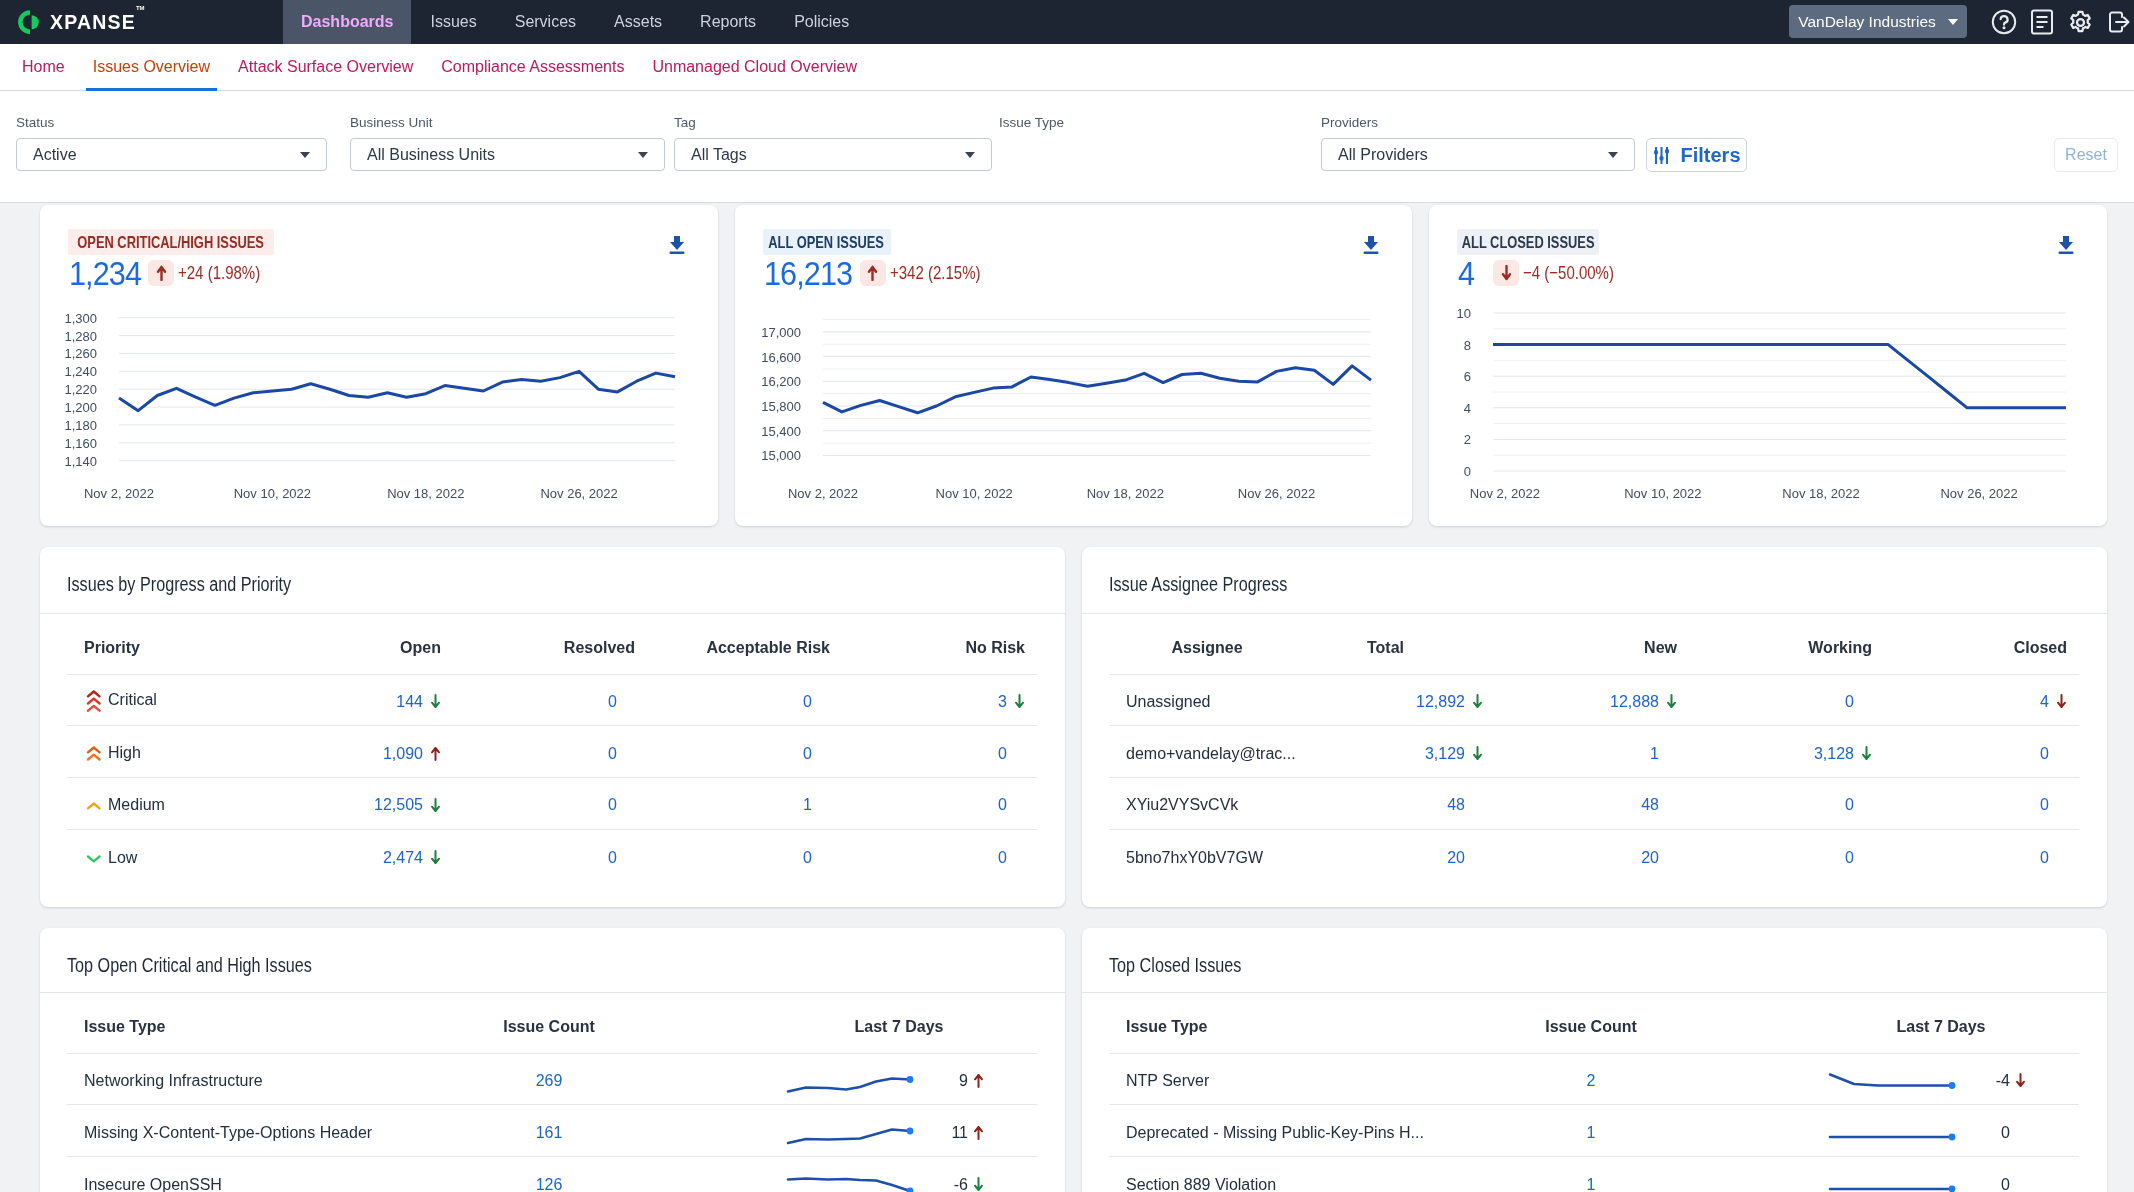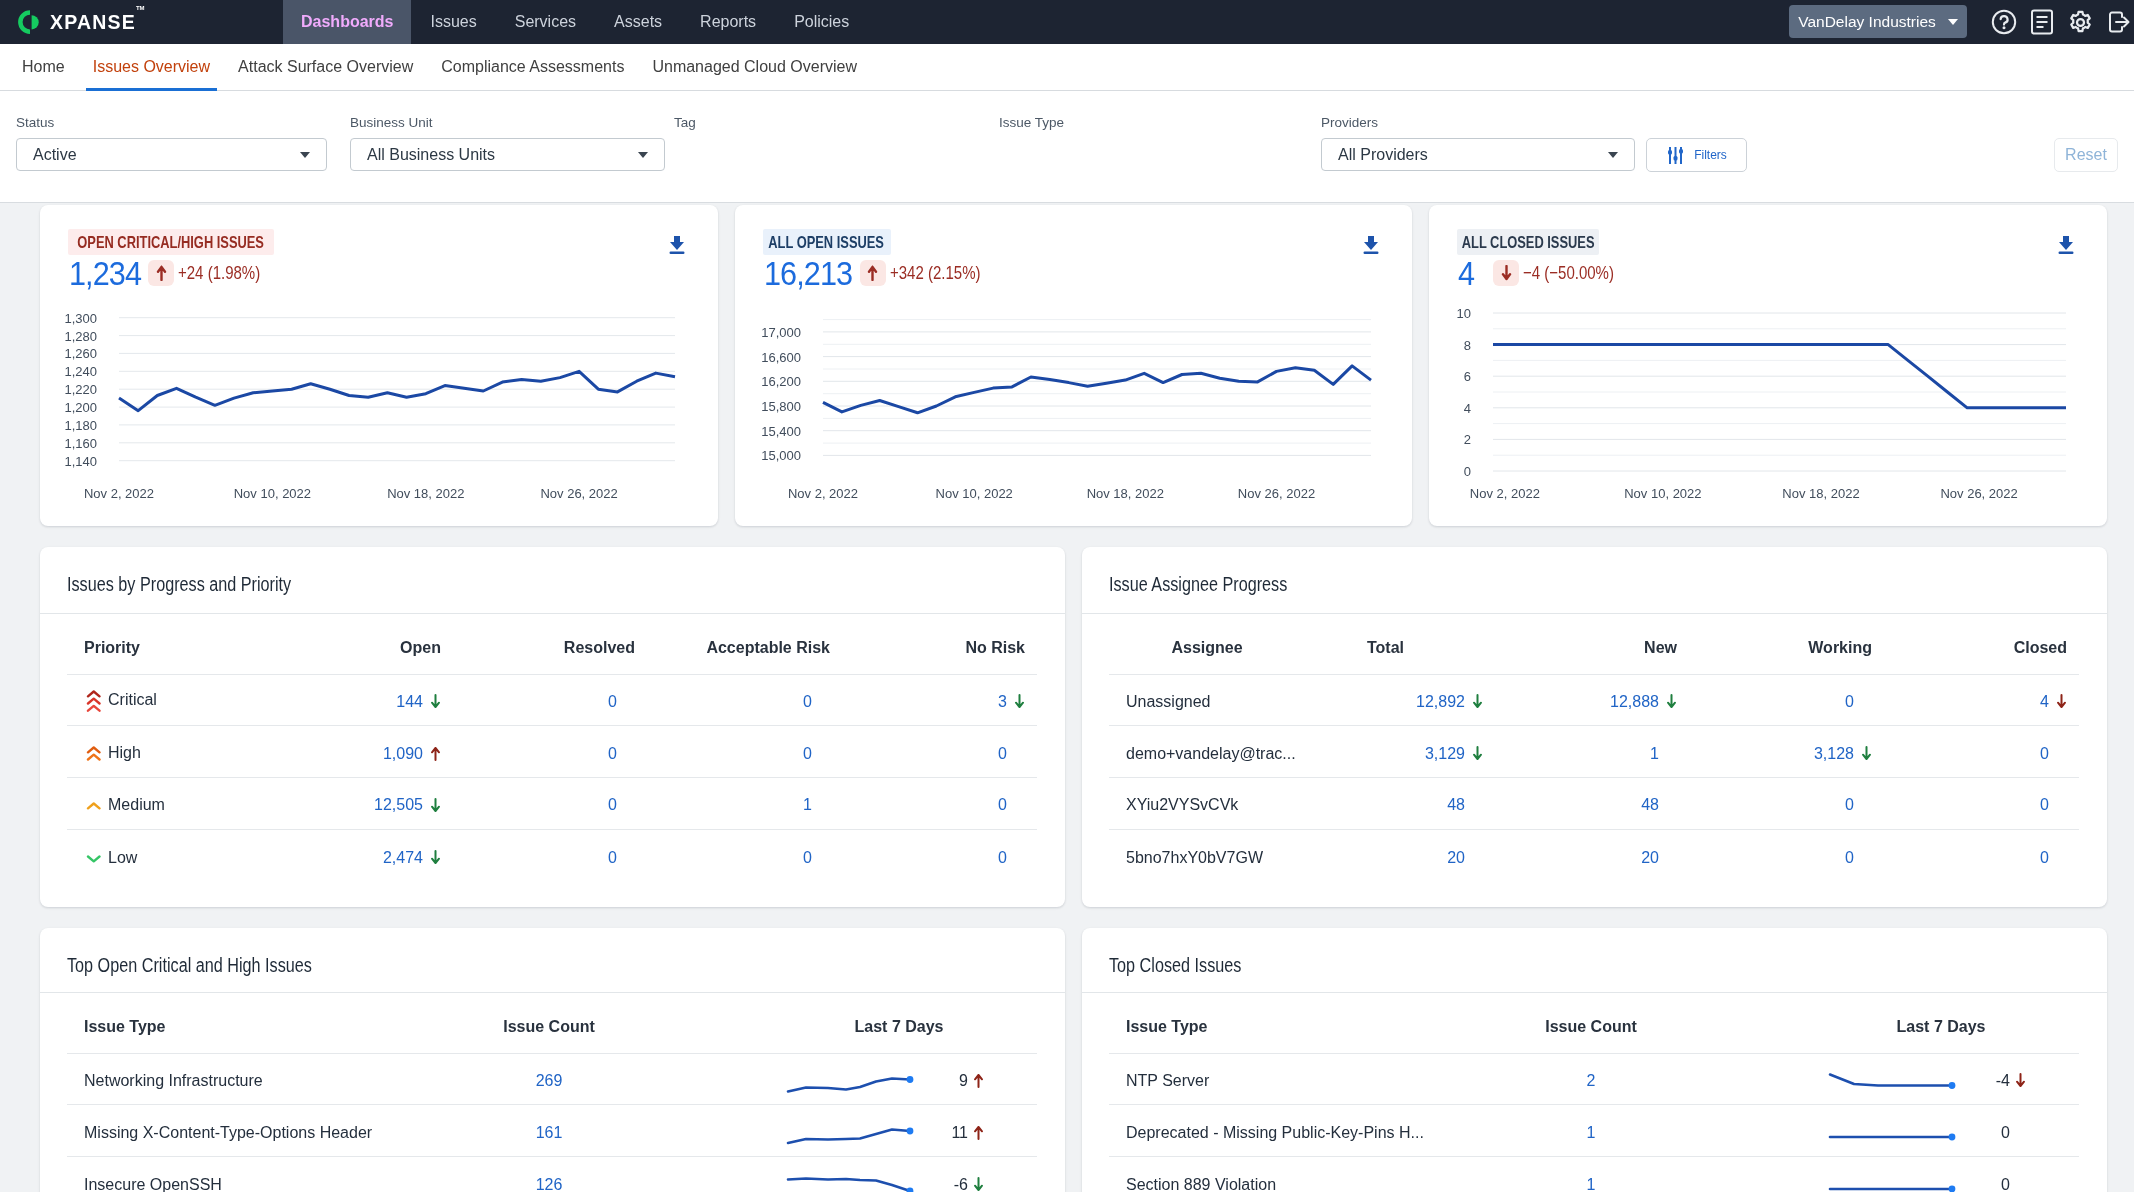--- a/index.html
+++ b/index.html
@@ -11,32 +11,32 @@
 .tm{font-size:6px;vertical-align:top;position:relative;top:-6px;letter-spacing:0}
 .topnav{display:flex;align-items:stretch}
 .topnav .item{display:flex;align-items:center;padding:0 19px;color:#cdd3dc;font-size:16px}
 .topnav .active{background:#4a5568;color:#f0abfc;font-weight:bold;padding:0 18px}
 .acctbtn{position:absolute;left:1789px;top:5px;width:178px;height:33px;background:#5c6b80;border-radius:4px;color:#fff;font-size:15.5px;
   display:flex;align-items:center;justify-content:center;gap:12px}
 .acctbtn .car{width:0;height:0;border-left:5.5px solid transparent;border-right:5.5px solid transparent;border-top:6.5px solid #fff}
 .ticon{position:absolute;top:9px}
 
 .tabs{height:47px;background:#fff;border-bottom:1px solid #d7dbdf;display:flex;padding-left:15px}
-.tab{padding:0 7px;margin-right:14px;display:flex;align-items:center;font-size:16px;color:#404040;position:relative}
+.tab{padding:0 7px;margin-right:14px;display:flex;align-items:center;font-size:16px;color:#be185d;position:relative}
 .tab.active{color:#c2410c}
 .tab.active:after{content:"";position:absolute;left:0;right:0;bottom:-1px;height:3px;background:#1a6fd4}
 
 .filters{height:112px;background:#fff;border-bottom:1px solid #d8dce0;position:relative}
 .fgroup{position:absolute;top:24px}
 .flabel{font-size:13.5px;color:#4c5866;margin-bottom:8px}
 .fselect{height:33px;border:1px solid #c3cad0;border-radius:4px;background:#fff;display:flex;
   align-items:center;padding:0 16px;font-size:16px;color:#2c3844;position:relative}
 .fselect .car{position:absolute;right:16px;width:0;height:0;border-left:5.5px solid transparent;border-right:5.5px solid transparent;border-top:6.5px solid #3a4450}
 .fbtn{position:absolute;left:1646px;top:47px;width:101px;height:34px;border:1px solid #ccd2d8;border-radius:5px;
-  display:flex;align-items:center;justify-content:center;gap:9px;color:#2166c9;font-size:12px;font-weight:normal;background:#fff}
+  display:flex;align-items:center;justify-content:center;gap:9px;color:#2166c9;font-size:20px;font-weight:bold;background:#fff}
 .resetbtn{position:absolute;left:2054px;top:47px;width:64px;height:34px;border:1px solid #e7eaed;border-radius:5px;
   display:flex;align-items:center;justify-content:center;color:#8fb4d8;font-size:16px;background:#fff}
 
 .content{padding:2px 27px 0 40px}
 .row{display:flex;gap:17px;margin-bottom:21px}
 .card{background:#fff;border-radius:8px;box-shadow:0 1px 3px rgba(20,30,50,.10),0 1px 2px rgba(20,30,50,.06)}
 .ccard{width:677.6px;height:321px;position:relative}
 .chip{position:absolute;left:28px;top:24px;height:26px;display:flex;align-items:center;justify-content:center;
   font-size:16.5px;font-weight:bold;border-radius:2px}
 .chip span{transform:scaleX(.78);transform-origin:50% 50%;white-space:nowrap}
@@ -111,20 +111,21 @@
     <div class="fgroup" style="left:16px;width:311px">
       <div class="flabel">Status</div>
       <div class="fselect">Active<span class="car"></span></div>
     </div>
     <div class="fgroup" style="left:350px;width:315px">
       <div class="flabel">Business Unit</div>
       <div class="fselect">All Business Units<span class="car"></span></div>
     </div>
     <div class="fgroup" style="left:674px;width:318px">
       <div class="flabel">Tag</div>
+      <div class="fselect">All Tags<span class="car"></span></div>
     </div>
     <div class="fgroup" style="left:999px;width:309px">
       <div class="flabel">Issue Type</div>
     </div>
     <div class="fgroup" style="left:1321px;width:314px">
       <div class="flabel">Providers</div>
       <div class="fselect">All Providers<span class="car"></span></div>
     </div>
     <div class="fbtn"><svg width="19" height="19" viewBox="0 0 19 19" stroke="#2166c9" stroke-width="2" fill="#2166c9">
 <line x1="4" y1="1" x2="4" y2="18"></line>

